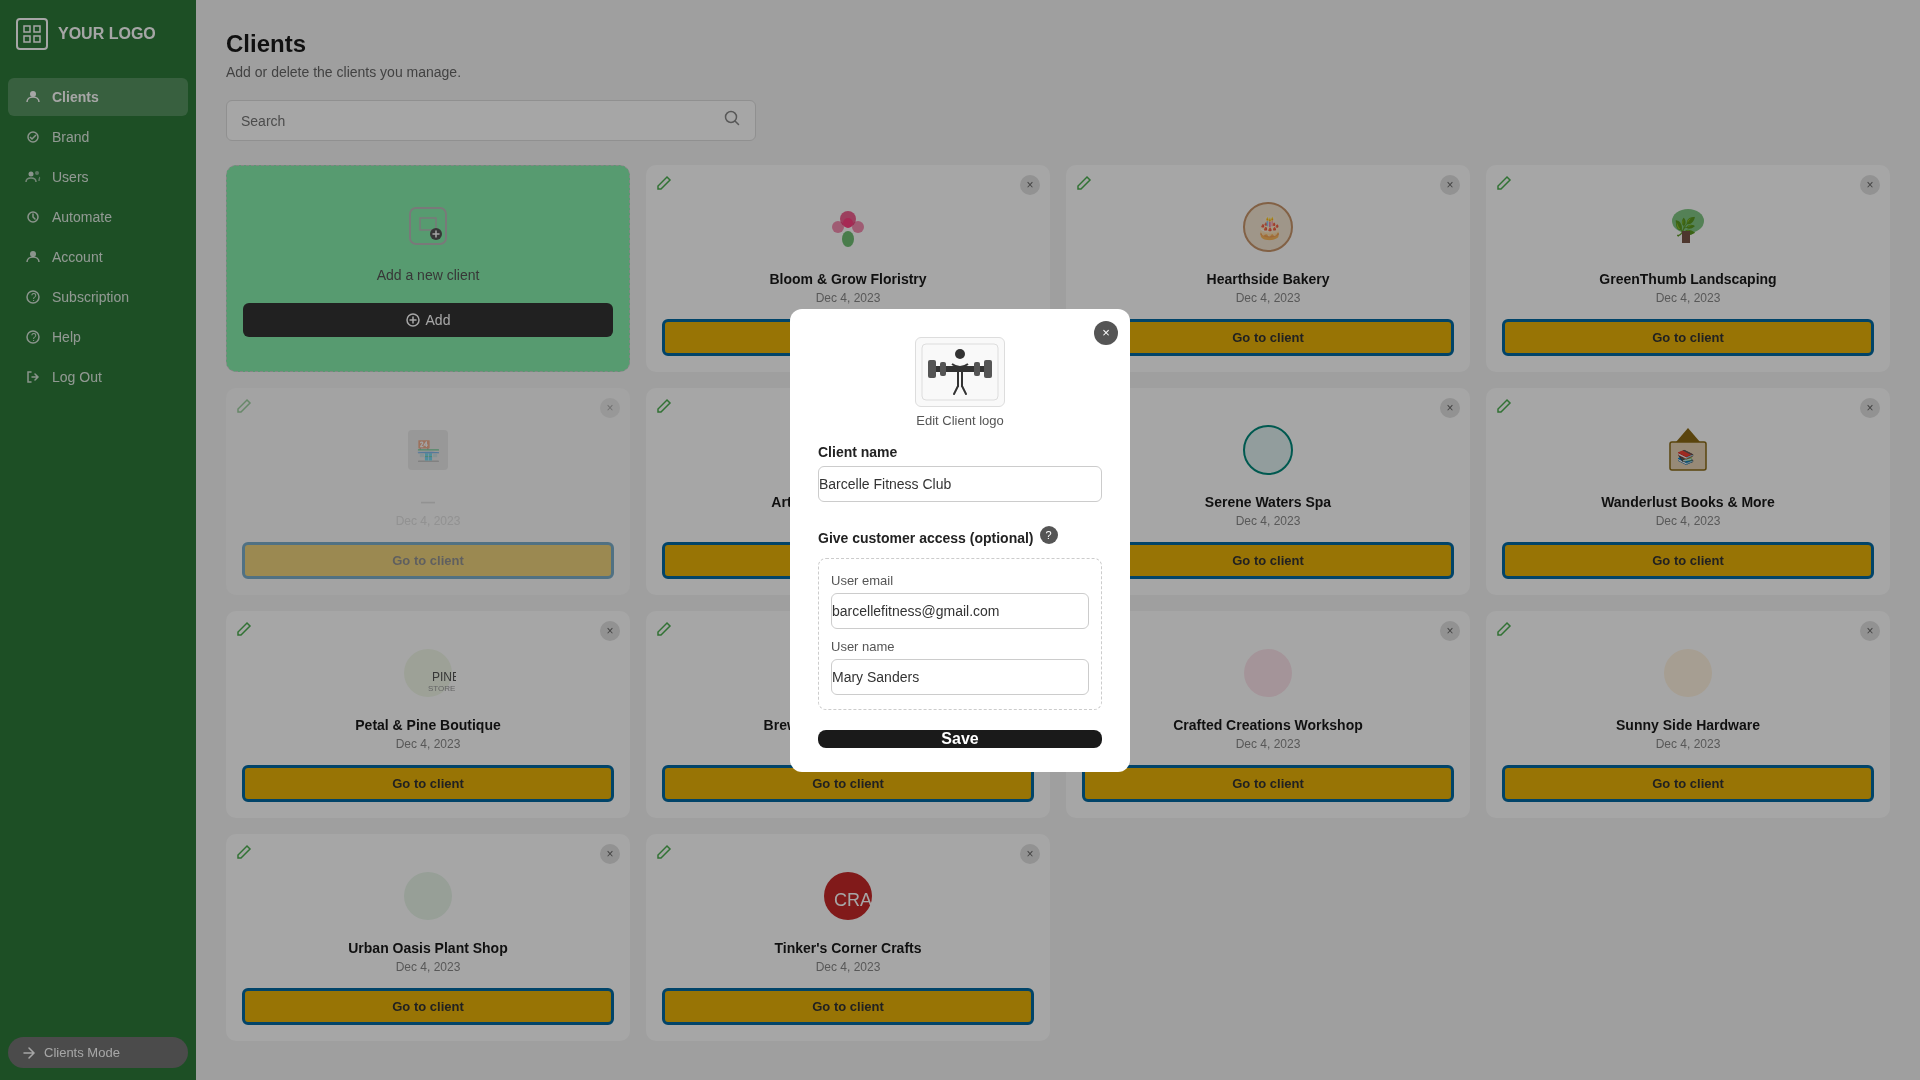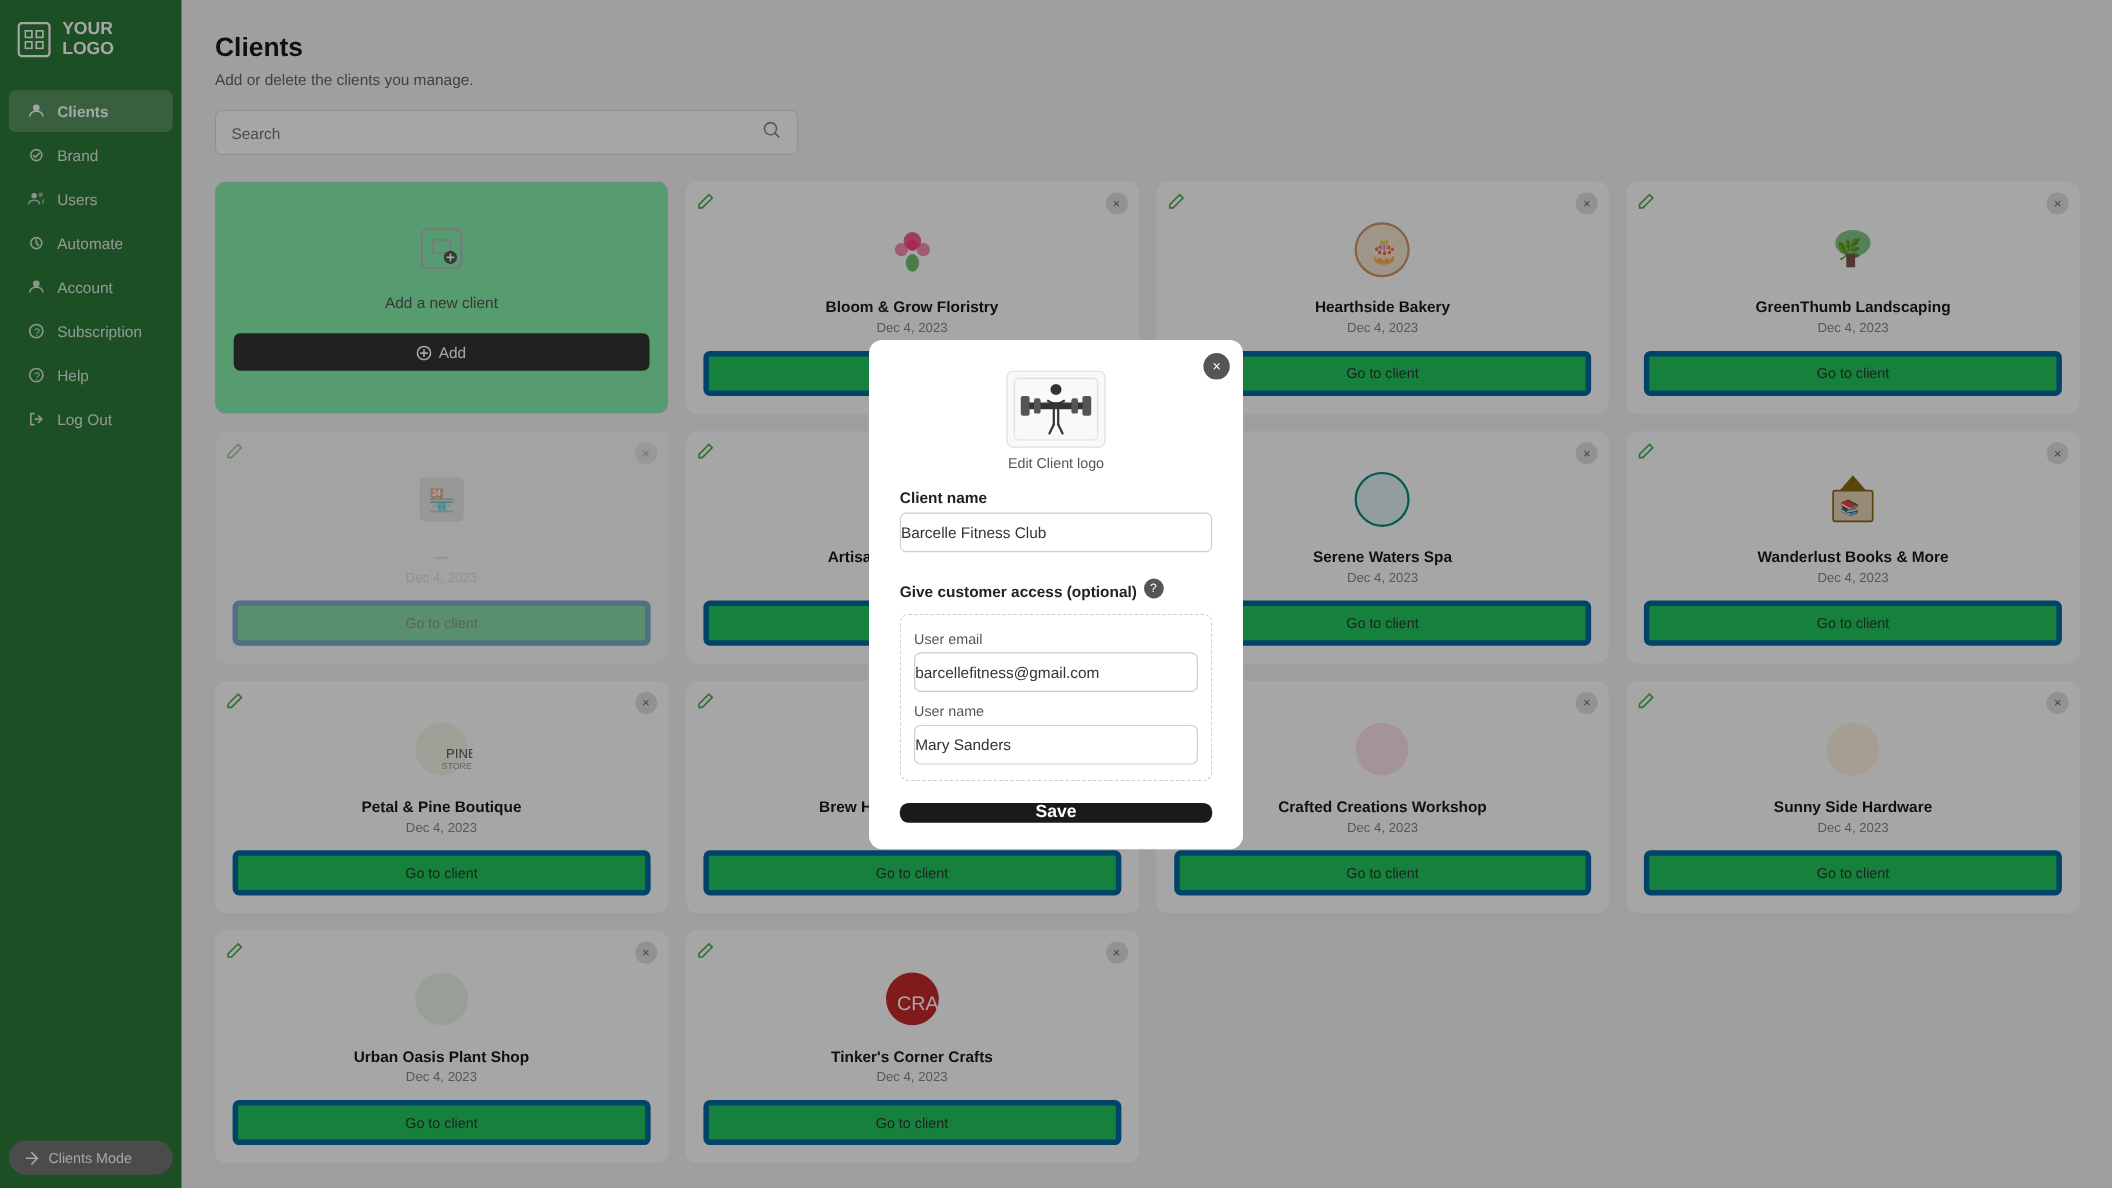--- a/index.html
+++ b/index.html
@@ -1,20 +1,20 @@
 <!DOCTYPE html>
 <html><head>
   <meta charset="utf-8">
   <style>
     * { box-sizing: border-box; margin: 0; padding: 0; }
     body { font-family: -apple-system, BlinkMacSystemFont, 'Segoe UI', sans-serif; background: #f0f0f0; display: flex; height: 100vh; overflow: hidden; }
 
     
     .sidebar {
-      width: 165px;
+      width: 196px;
       background: #2d7a3a;
       display: flex;
       flex-direction: column;
       height: 100vh;
       flex-shrink: 0;
       position: relative;
       z-index: 10;
     }
     .sidebar-logo {
       display: flex;
@@ -160,26 +160,27 @@
       margin-bottom: 4px;
     }
     .card-date {
       font-size: 12px;
       color: #888;
       margin-bottom: 14px;
     }
     .card-btn {
       width: 100%;
       padding: 8px;
-      border: 5px solid #0369a1;
+      border: 3px solid #0369a1;
       border-radius: 6px;
-      background: #22c55e;
+      background: #eab308;
       font-size: 13px;
       cursor: pointer;
       color: #333;
+      font-weight: bold;
     }
     .add-card {
       background: #86efac;
       border-radius: 10px;
       padding: 40px 16px 16px;
       text-align: center;
       border: 1px dashed #ccc;
     }
     .add-card .add-icon {
       font-size: 36px;
@@ -194,21 +195,21 @@
     .add-card-btn {
       width: 100%;
       padding: 9px;
       background: #333;
       color: white;
       border-radius: 6px;
       border: none;
       font-size: 14px;
       cursor: pointer;
       display: flex;
-      align-items: flex-end;
+      align-items: center;
       justify-content: center;
       gap: 6px;
     }
 
     
     .overlay {
       position: fixed;
       inset: 0;
       background: rgba(0,0,0,0.35);
       z-index: 100;

